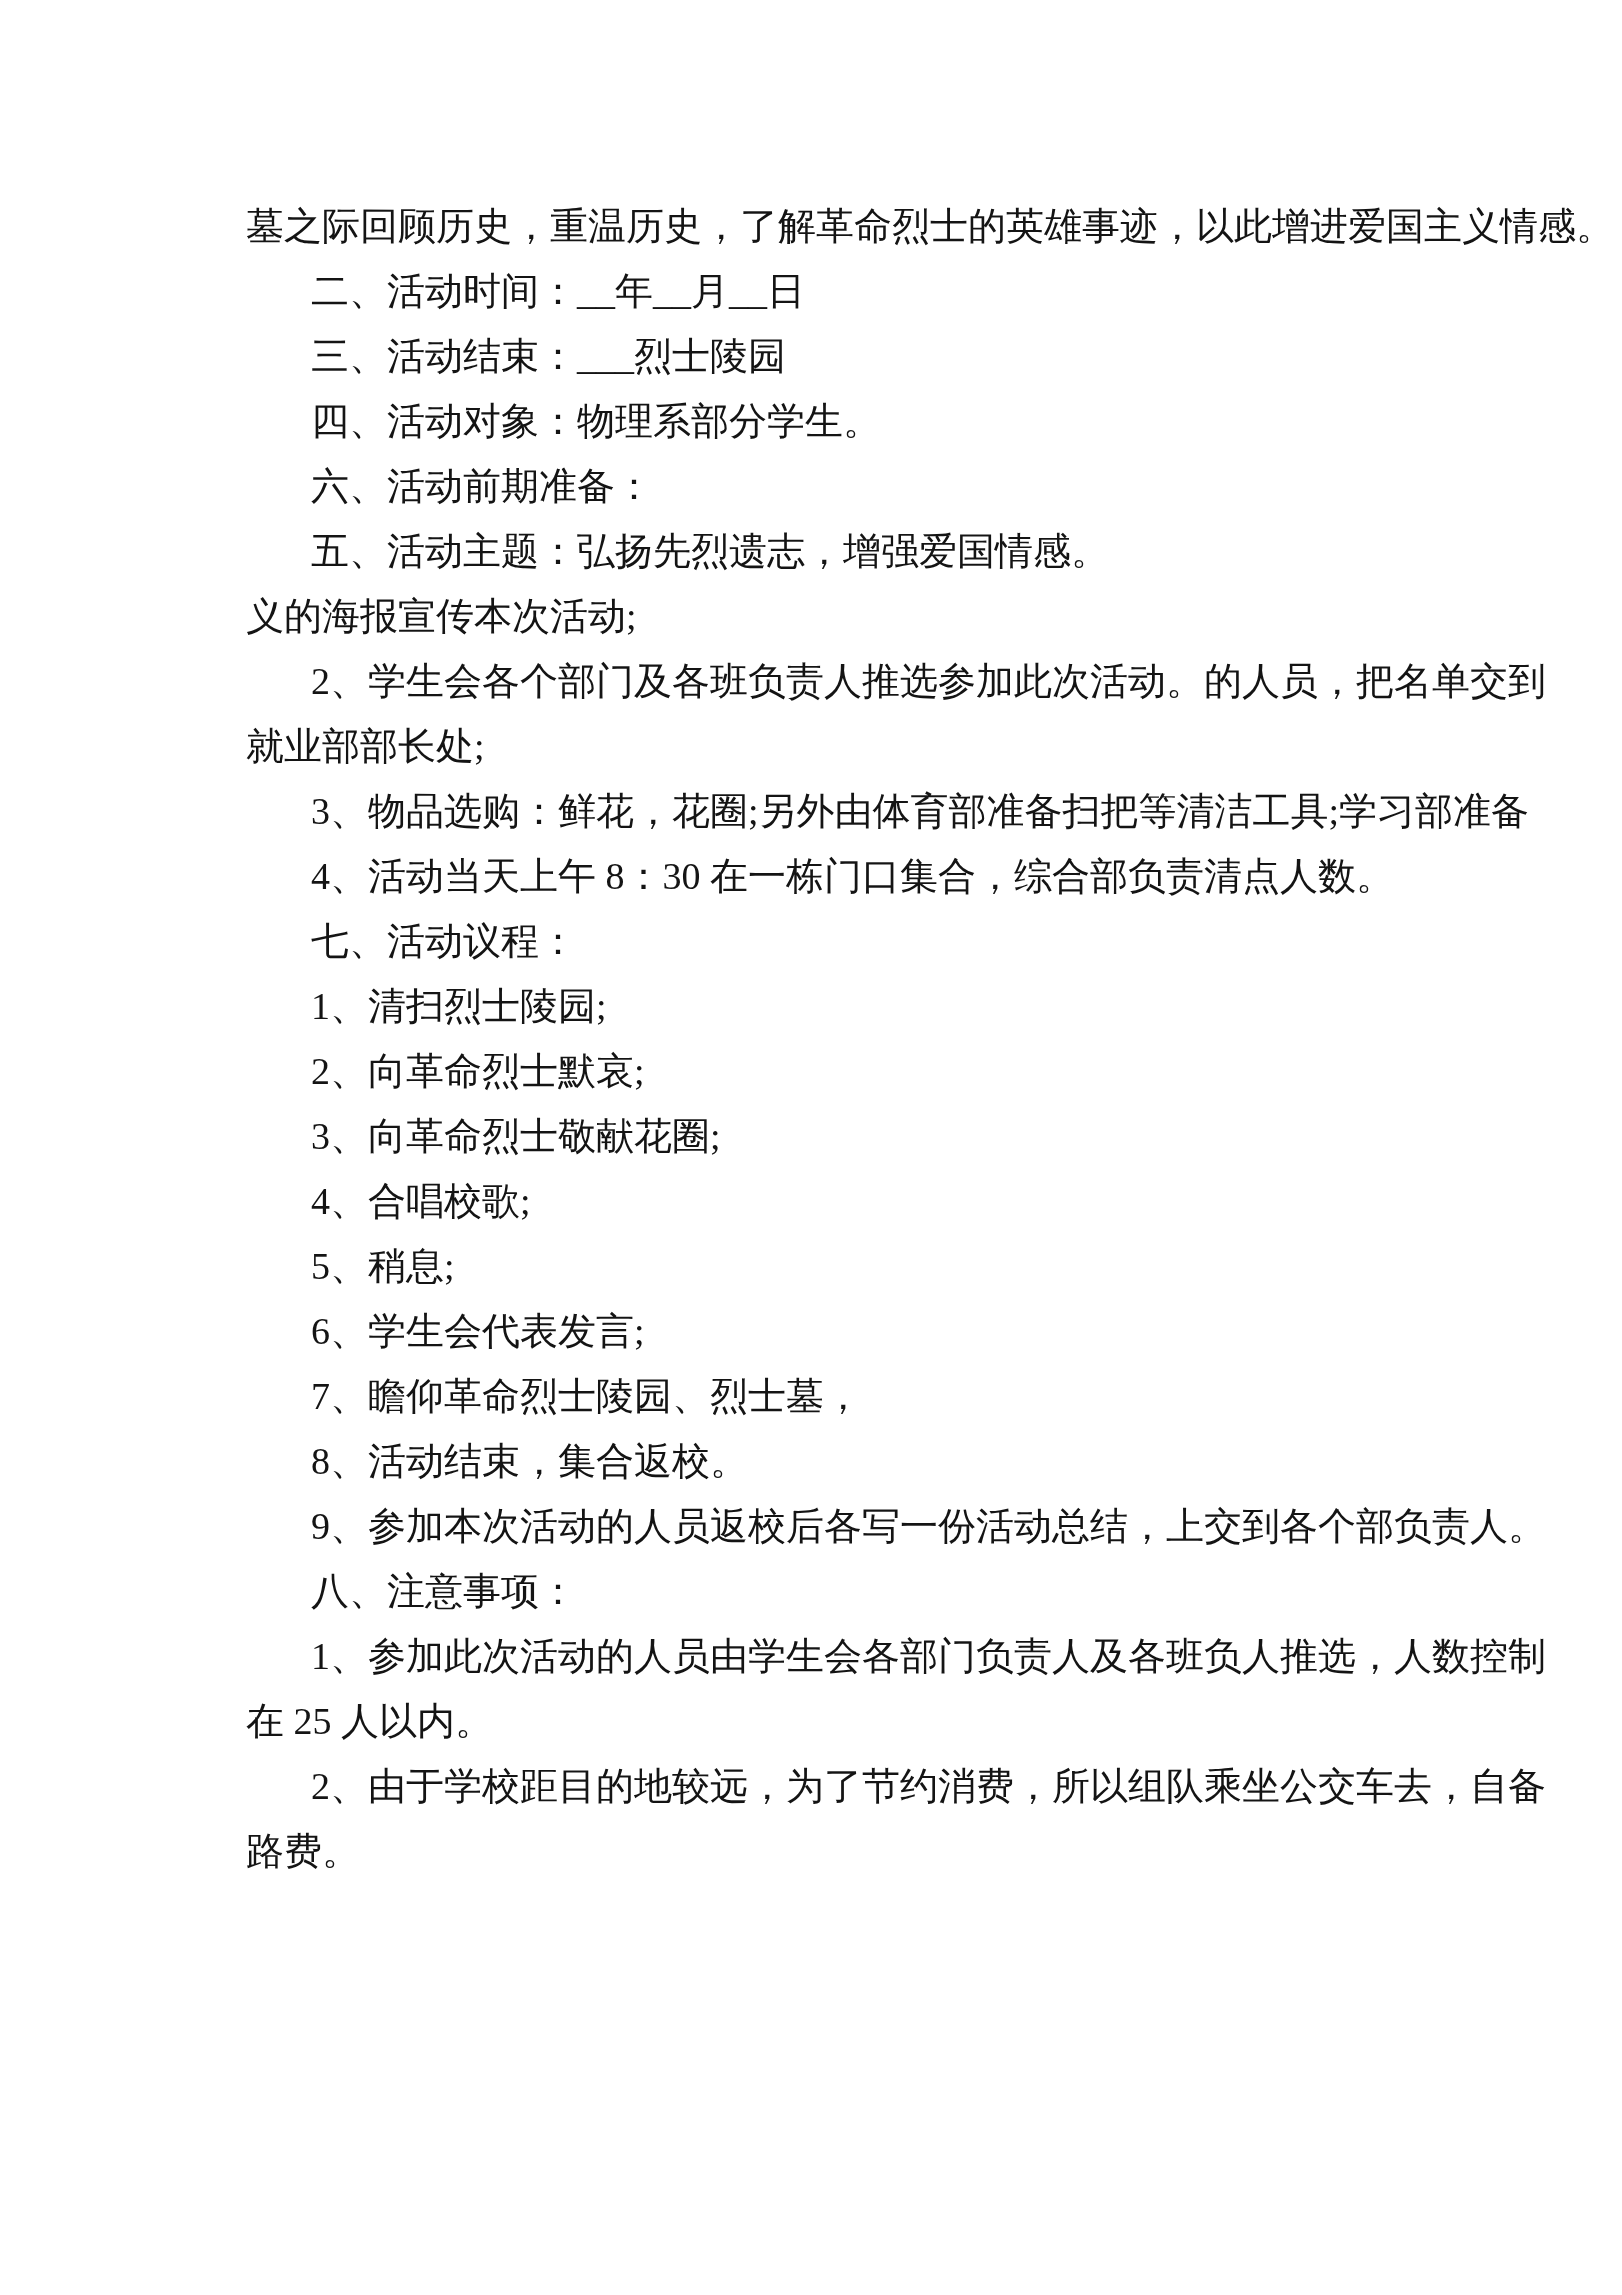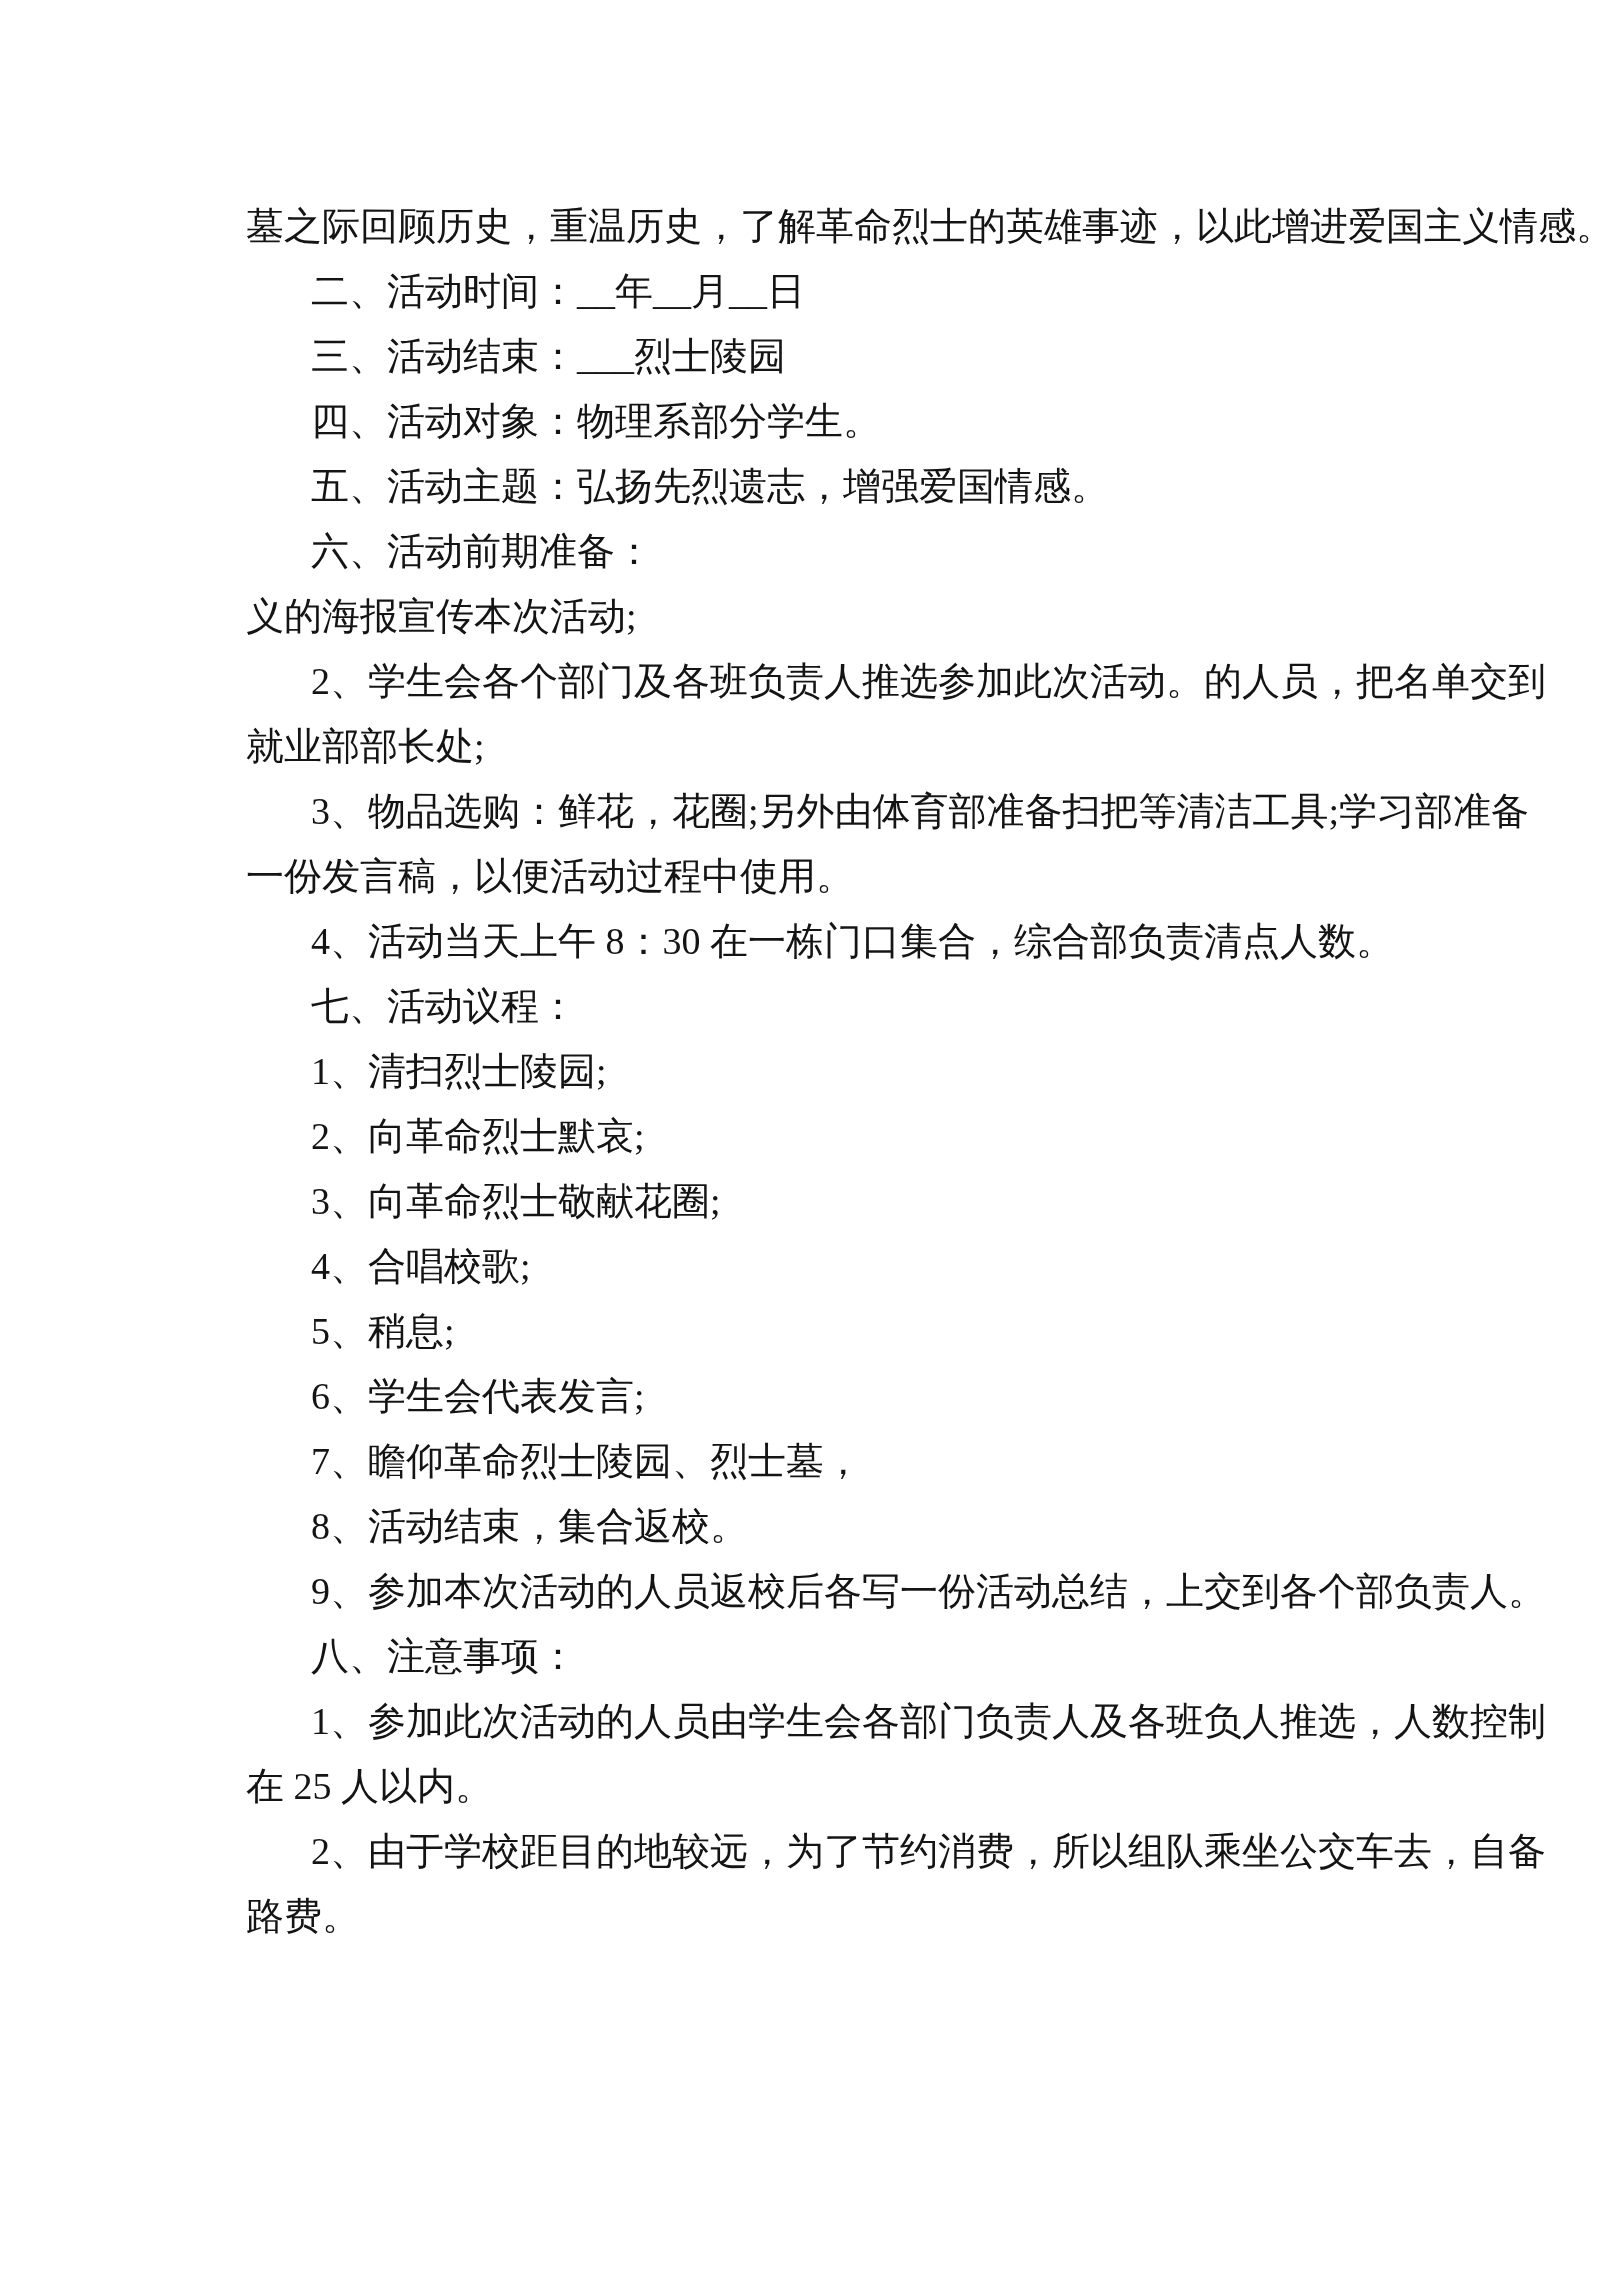--- a/index.html
+++ b/index.html
@@ -35,27 +35,26 @@
 </style>
 </head>
 <body>
 
 <div class="page">
   <div class="content">
       <div class="line">墓之际回顾历史，重温历史，了解革命烈士的英雄事迹，以此增进爱国主义情感。</div>
       <div class="line indent">二、活动时间：__年__月__日</div>
       <div class="line indent">三、活动结束：___烈士陵园</div>
       <div class="line indent">四、活动对象：物理系部分学生。</div>
+      <div class="line indent">六、活动前期准备：</div>
       <div class="line indent">五、活动主题：弘扬先烈遗志，增强爱国情感。</div>
-      <div class="line indent">六、活动前期准备：</div>
       <div class="line">义的海报宣传本次活动;</div>
       <div class="line indent">2、学生会各个部门及各班负责人推选参加此次活动。的人员，把名单交到</div>
       <div class="line">就业部部长处;</div>
       <div class="line indent">3、物品选购：鲜花，花圈;另外由体育部准备扫把等清洁工具;学习部准备</div>
-      <div class="line">一份发言稿，以便活动过程中使用。</div>
       <div class="line indent">4、活动当天上午 8：30 在一栋门口集合，综合部负责清点人数。</div>
       <div class="line indent">七、活动议程：</div>
       <div class="line indent">1、清扫烈士陵园;</div>
       <div class="line indent">2、向革命烈士默哀;</div>
       <div class="line indent">3、向革命烈士敬献花圈;</div>
       <div class="line indent">4、合唱校歌;</div>
       <div class="line indent">5、稍息;</div>
       <div class="line indent">6、学生会代表发言;</div>
       <div class="line indent">7、瞻仰革命烈士陵园、烈士墓，</div>
       <div class="line indent">8、活动结束，集合返校。</div>

